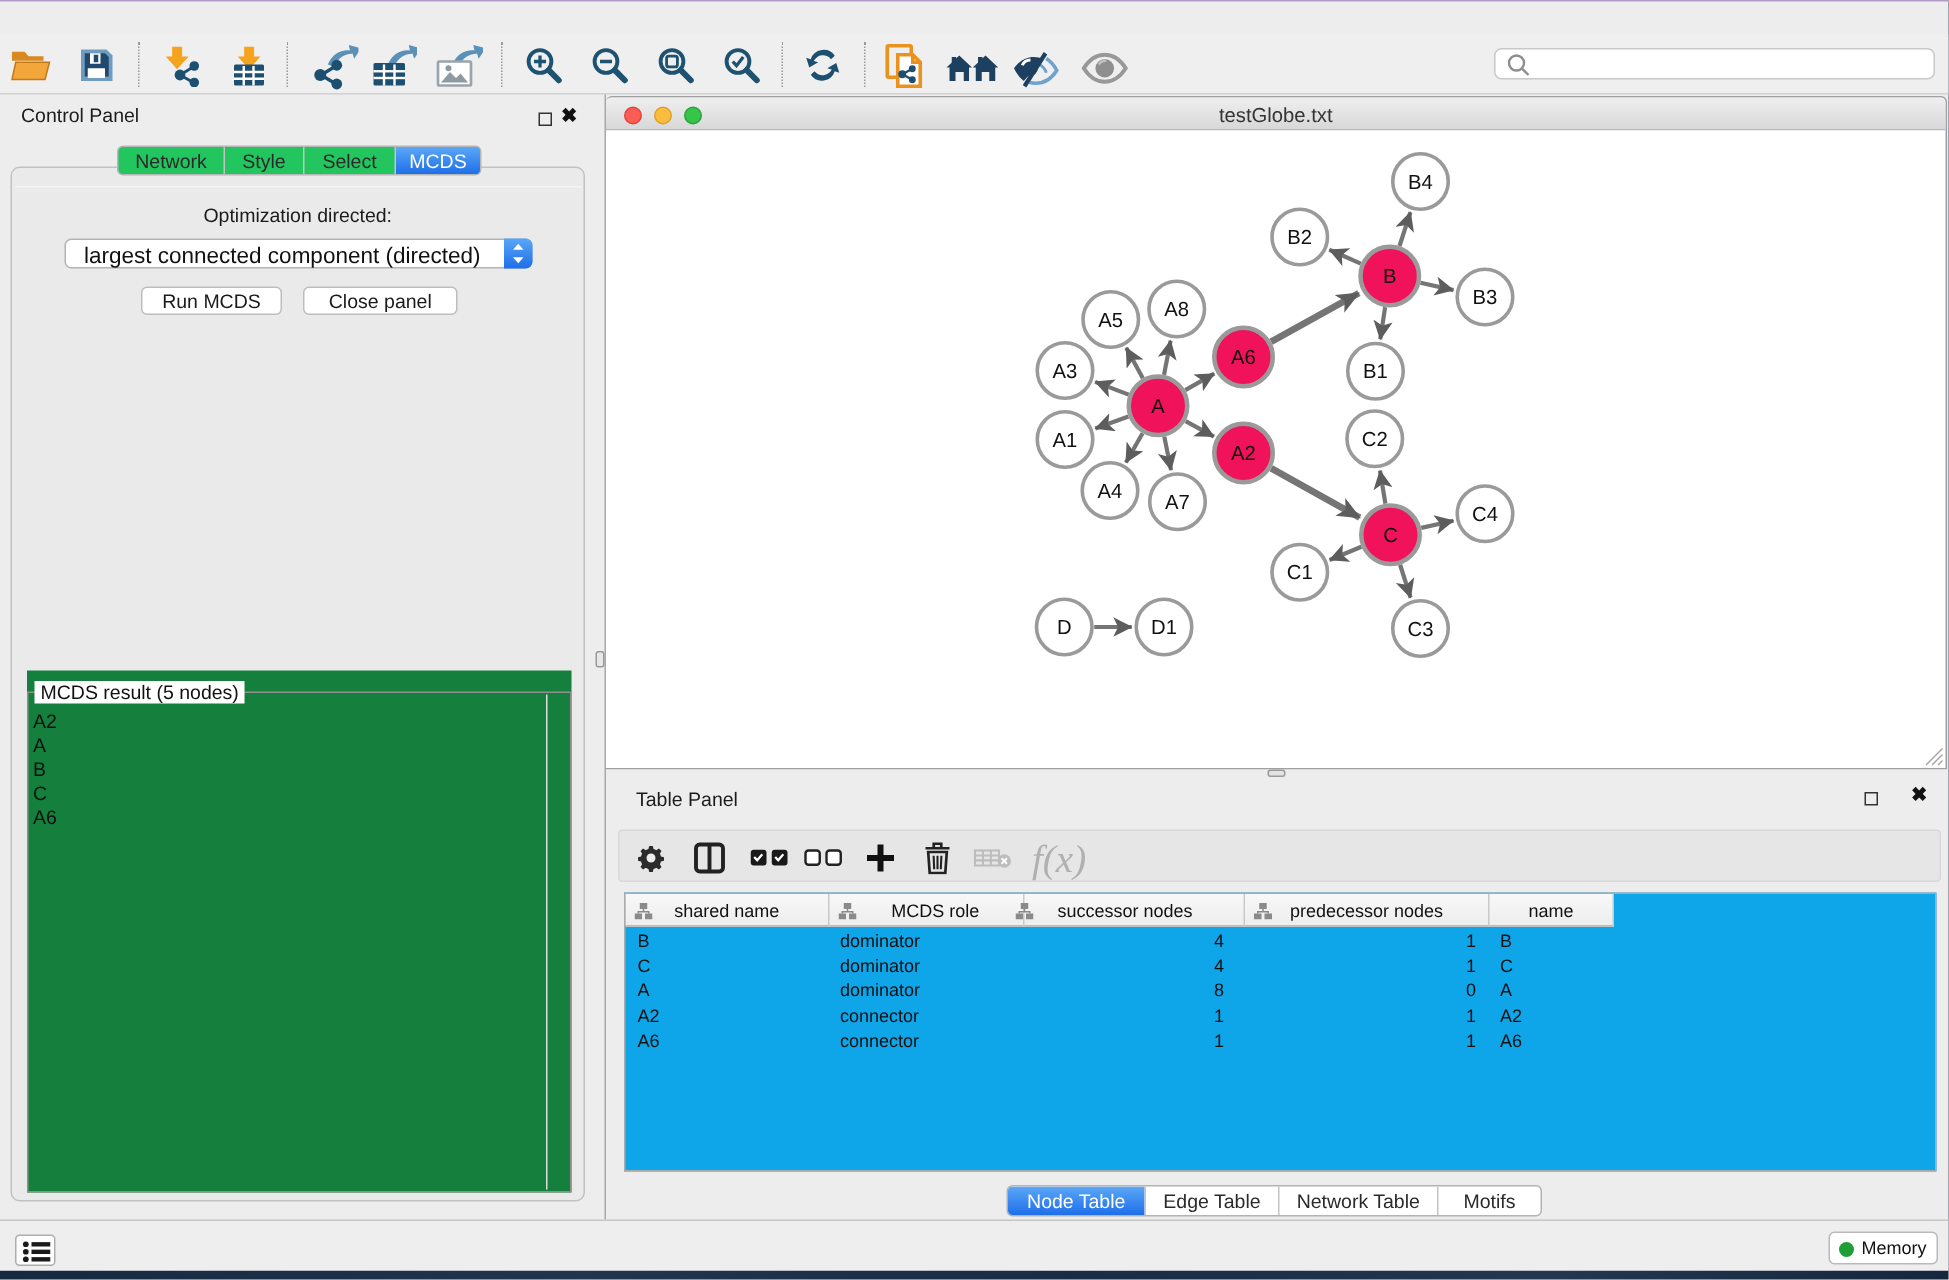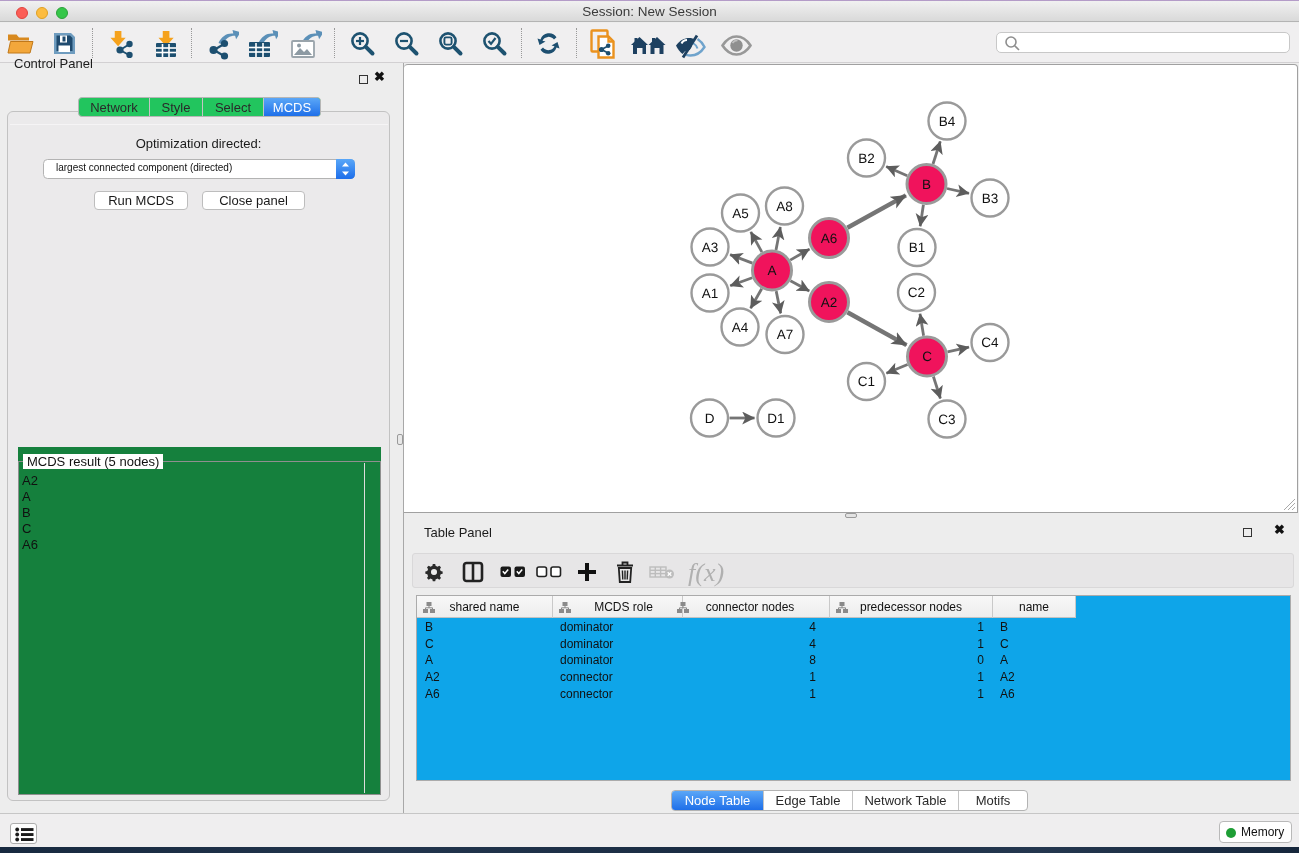--- a/index.html
+++ b/index.html
@@ -9,31 +9,31 @@
 .tl{position:absolute;width:12px;height:12px;border-radius:50%;top:6px}
 #titlebar .t1{left:16px;background:#fb5d56;border:1px solid #e0443e}
 #titlebar .t2{left:36px;background:#fcbc40;border:1px solid #dfa023}
 #titlebar .t3{left:56px;background:#35c649;border:1px solid #2ca13a}
 #wintitle{position:absolute;top:3px;left:0;width:1299px;text-align:center;font-size:13.5px;color:#3a3a3a}
 #toolbar{position:absolute;left:0;top:23px;width:1299px;height:40px;background:#f0eff0;border-bottom:1px solid #d2d0d2}
 .sep{position:absolute;top:5px;height:30px;width:0;border-left:1px dotted #999}
 .ticon{position:absolute;top:0}
 #search{position:absolute;left:996px;top:9px;width:294px;height:21px;border:1px solid #c8c8c8;border-radius:5px;background:#fff}
 
-#cptitle{position:absolute;left:14px;top:56px;font-size:13px;color:#1c1c1c}
+#cptitle{position:absolute;left:14px;top:69px;font-size:13px;color:#1c1c1c}
 #cpfloat{position:absolute;left:359px;top:75px;width:9px;height:9px;border:1.5px solid #333}
 #cpclose{position:absolute;left:374px;top:69px;font-size:13px;font-weight:bold;color:#111}
 #cppanel{position:absolute;left:7px;top:111px;width:383px;height:690px;background:#ebeaeb;border:1px solid #c2c2c2;border-radius:6px}
 #tabs{position:absolute;left:78px;top:97px;height:20px;display:flex;border:1px solid #b6b6b6;border-radius:4px;background:#22c55e;overflow:hidden;z-index:3}
 #tabs div{font-size:13px;color:#2a2a2a;text-align:center;line-height:19px;border-right:1px solid #c4c4c4}
 #tabs div:last-child{border-right:none}
 #tabs .sel{background:linear-gradient(#5ba7f7,#1e6fe9);color:#fff}
 #optlabel{position:absolute;left:7px;top:136px;width:383px;text-align:center;font-size:13px;color:#1b1b1b}
 #combo{position:absolute;left:43px;top:159px;width:312px;height:20px;background:#fff;border:1px solid #b3b3b3;border-radius:4.5px}
-#combo span{position:absolute;left:12px;top:2px;font-size:10px;color:#111}
+#combo span{position:absolute;left:12px;top:2px;font-size:15px;color:#111}
 #combocap{position:absolute;right:-1px;top:-1px;width:19px;height:20px;border-radius:0 4.5px 4.5px 0;background:linear-gradient(#59a7f8,#1d6eea)}
 .btn{position:absolute;height:19px;background:#fff;border:1px solid #bdbdbd;border-radius:4px;font-size:13px;color:#1a1a1a;text-align:center;line-height:17px}
 #fieldset{position:absolute;left:18px;top:447px;width:363px;height:348px;background:#15803d}
 #fsborder{position:absolute;left:0;top:14px;right:0;bottom:0;border:1px solid #8f8f8f}
 #fslegend{position:absolute;left:5px;top:7px;background:#fff;padding:0 4px;font-size:13px;color:#111}
 #fslist{position:absolute;left:4px;top:26px;font-size:13px;color:#111;line-height:16px}
 #fsscroll{position:absolute;right:16px;top:16px;bottom:2px;width:0;border-left:1px solid #dcdcdc}
 
 #vsplit{position:absolute;left:403px;top:63px;width:1px;height:750px;background:#a8a8a8}
 #vhandle{position:absolute;left:397px;top:434px;width:6px;height:11px;background:#e8e8e8;border:1px solid #9a9a9a;border-radius:2px}
@@ -62,26 +62,20 @@
 #btabs .sel{background:linear-gradient(#5ba7f7,#1e6fe9);color:#fff}
 
 #statusbar{position:absolute;left:0;top:813px;width:1299px;height:34px;background:#efeeef;border-top:1px solid #c6c6c6}
 #listbtn{position:absolute;left:10px;top:9px;width:27px;height:21px;background:#fdfdfd;border:1px solid #adadad;border-radius:3px}
 #membtn{position:absolute;left:1219px;top:7px;width:73px;height:22px;background:#fff;border:1px solid #b9b9b9;border-radius:4px;font-size:12px;color:#111}
 #membtn .dot{position:absolute;left:6px;top:5.5px;width:10px;height:10px;border-radius:50%;background:#1e9e35}
 #membtn .lbl{position:absolute;left:21px;top:3px}
 </style></head><body>
 <div id="app">
 <div id="topline"></div>
-<div id="titlebar">
-      <div class="tl t1"></div>
-      <div class="tl t2"></div>
-      <div class="tl t3"></div>
-      <div id="wintitle">Session: New Session</div>
-    </div>
 <div id="toolbar">
 <div class="sep" style="left:92px"></div><div class="sep" style="left:191px"></div><div class="sep" style="left:334px"></div><div class="sep" style="left:521px"></div><div class="sep" style="left:576px"></div>
 <svg class="ticon" style="left:7px;top:9px" width="27" height="23">
         <path d="M1 6 L1 2.5 L9.5 2.5 L12 5.5 L22 5.5 L22 8.5 L1 8.5 Z" fill="#d8891f"></path>
         <path d="M1 21 L3.5 9.5 L26 9.5 L23 21 Z" fill="#f3a73b" stroke="#c0781a" stroke-width="1"></path>
       </svg>
 <svg class="ticon" style="left:53px;top:9px" width="23" height="23">
         <path d="M1 1 h17 l4 4 v17 h-21 Z" fill="#6f9cbf"></path>
         <path d="M3.5 3.5 h13.5 l2.5 2.5 v13 h-16 Z" fill="#1f4a6e"></path>
         <rect x="7" y="3.5" width="7" height="7" fill="#fff"></rect>
@@ -229,20 +223,26 @@
 <div class="btn" style="left:202px;top:191px;width:103px">Close panel</div>
 <div id="fieldset">
   <div id="fsborder"></div>
   <div id="fslegend">MCDS result (5 nodes)</div>
   <div id="fsscroll"></div>
   <div id="fslist">A2<br>A<br>B<br>C<br>A6</div>
 </div>
 <div id="vsplit"></div>
     <div id="vhandle"></div>
 <div id="netwin">
+ <div id="nettitle">
+        <div class="tl t1"></div>
+        <div class="tl t2"></div>
+        <div class="tl t3"></div>
+        <div class="cap">testGlobe.txt</div>
+      </div>
  <div id="netcanvas">
 <svg width="894" height="426" style="position:absolute;left:0;top:0" text-rendering="geometricPrecision">
 <defs>
             <marker id="ah" markerWidth="5" markerHeight="5" refX="4.4" refY="2.3" orient="auto" markerUnits="strokeWidth">
               <path d="M0 0 L4.6 2.3 L0 4.6 L1.15 2.3 Z" fill="#5d5d5d"></path>
             </marker>
             <marker id="ah2" markerWidth="4" markerHeight="3.2" refX="3.3" refY="1.5" orient="auto" markerUnits="strokeWidth">
               <path d="M0 0 L3.5 1.5 L0 3 L0.9 1.5 Z" fill="#5d5d5d"></path>
             </marker>
           </defs>
@@ -364,21 +364,21 @@
         </g>
         <circle cx="20.5" cy="8" r="4.5" fill="#bdbdbd"></circle>
         <path d="M18.7 6.2 l3.6 3.6 M22.3 6.2 l-3.6 3.6" stroke="#fff" stroke-width="1.3"></path>
       </svg>
 <div style="position:absolute;left:272px;top:6px;font-family:'Liberation Serif',serif;font-style:italic;font-size:26px;color:#b0b0b0">f(x)</div>
 </div>
 <div id="tbl">
  <div id="tblhead" style="width:659px">
   <div class="th" style="left:0;width:136px">shared name</div>
   <div class="th" style="left:148px;width:118px">MCDS role</div>
-  <div class="th" style="left:254px;width:159px">connector nodes</div>
+  <div class="th" style="left:254px;width:159px">successor nodes</div>
   <div class="th" style="left:413px;width:163px">predecessor nodes</div>
   <div class="th" style="left:576px;width:83px">name</div>
  </div>
  <svg style="position:absolute;left:6px;top:6px" width="12" height="11">
         <g fill="#8a8a8a">
           <rect x="3.5" y="0" width="5" height="4"></rect>
           <rect x="0" y="7" width="5" height="4"></rect>
           <rect x="7" y="7" width="5" height="4"></rect>
         </g>
         <path d="M6 4 v2 M2.5 7 V5.8 h7 V7" stroke="#8a8a8a" fill="none"></path>

